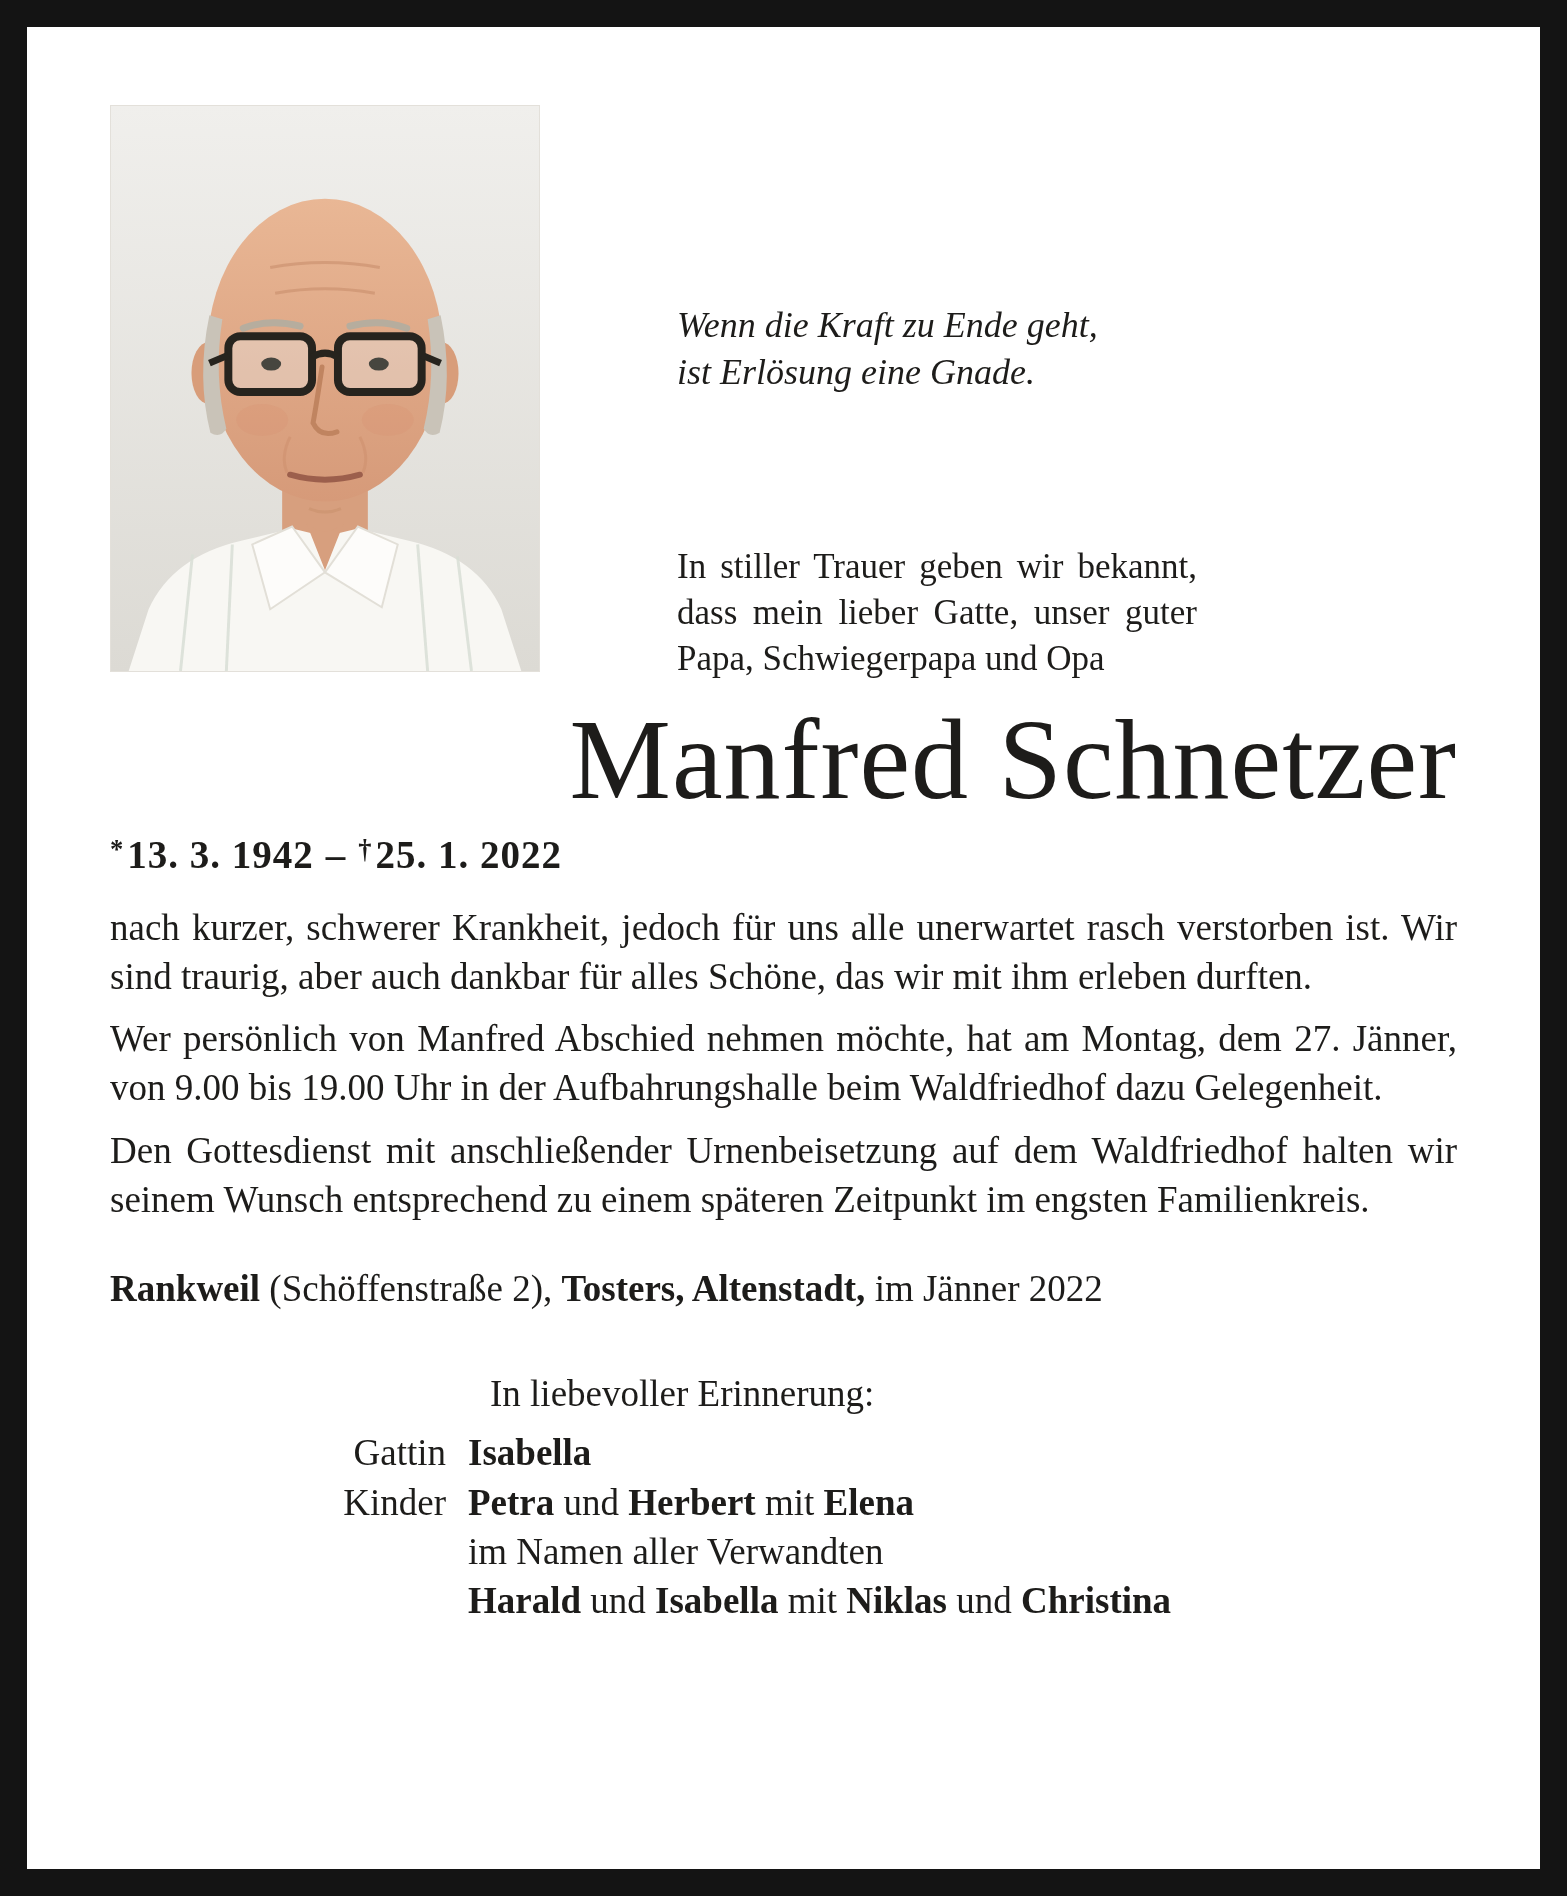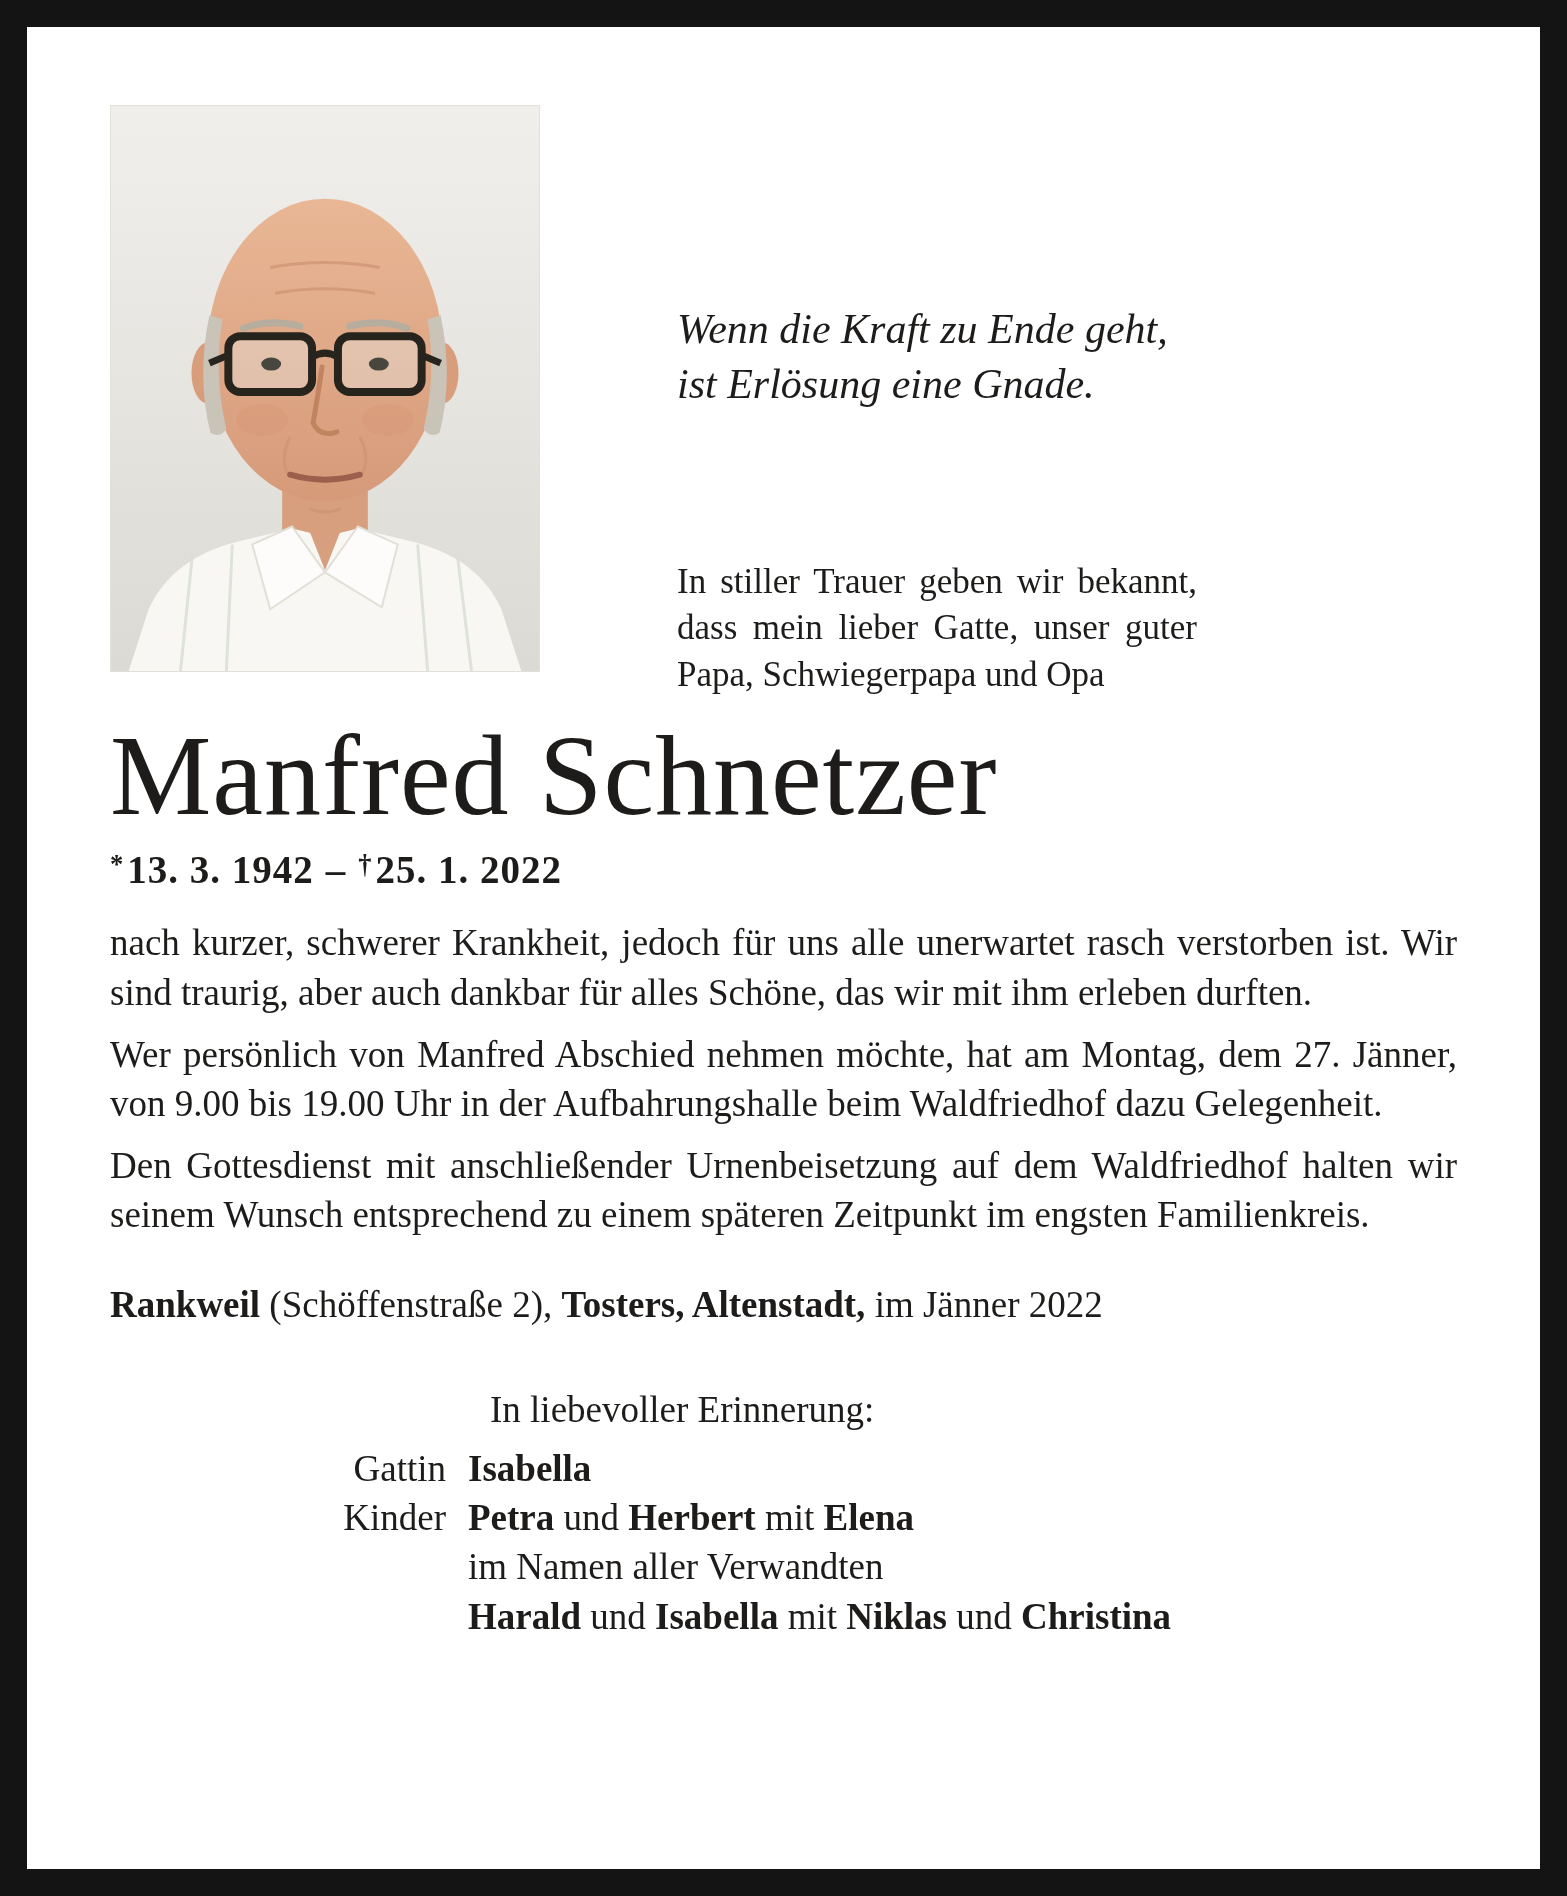--- a/index.html
+++ b/index.html
@@ -22,33 +22,33 @@
 
   .top-section { display: flex; align-items: flex-start; }
   .photo {
     width: 430px; height: 567px; flex: 0 0 430px;
     border: 1px solid #e3e0da;
     background: #ece9e5;
   }
   .photo svg { display: block; width: 100%; height: 100%; }
 
   .right-col { margin-left: 137px; width: 520px; padding-top: 197px; }
-  .quote { font-style: italic; font-size: 42px; line-height: 1.3; }
+  .quote { font-style: italic; font-size: 36px; line-height: 1.3; }
   .announcement {
     margin-top: 148px;
     font-size: 35px;
     line-height: 1.32;
     text-align: justify;
   }
 
   .name {
     margin: 18px 0 0 0;
     font-size: 114px;
     font-weight: 400;
-    text-align: left;
+    text-align: right;
     line-height: 1.05;
     letter-spacing: 1px;
   }
   .dates {
     margin-top: 12px;
     text-align: left;
     font-size: 39px;
     font-weight: 700;
     letter-spacing: 1px;
   }

